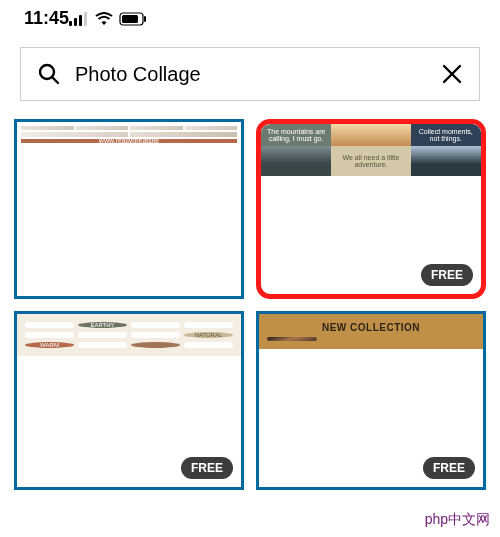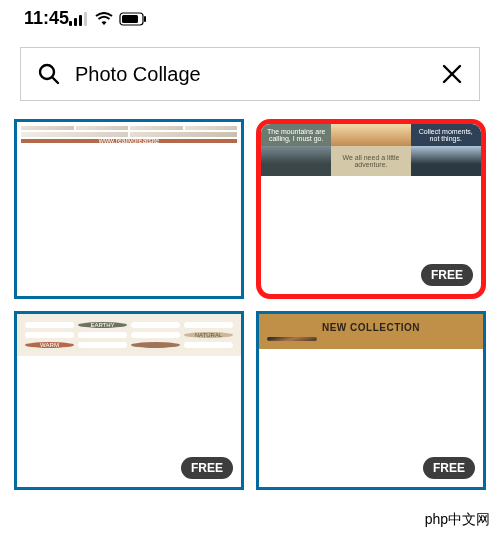--- a/index.html
+++ b/index.html
@@ -36,21 +36,21 @@
 .c3 .c-green{background:#6e7260}
 .c3 .c-tan{background:#c9b89a;color:#6b5a3e}
 .c3 .c-rust{background:#b4694b}
 .c3 .c-brown{background:#a07458}
 
 .c4{background:#c09048;padding:8px}
 .c4 .hdr{text-align:center;font-size:10px;font-weight:700;color:#2e2418;letter-spacing:.5px;margin-bottom:4px}
 .c4 .g{display:grid;grid-template-columns:24% 52% 24%;grid-template-rows:1fr 1fr;gap:4px;height:calc(100% - 18px)}
 .c4 .p{background:linear-gradient(135deg,#d9a868,#a86e3a);border-radius:3px}
 .c4 .main{grid-row:1/3;background:linear-gradient(160deg,#3b2f26 10%,#a8754a 50%,#5a4230 90%);border-radius:3px}
-.watermark{position:absolute;bottom:8px;right:10px;font-size:14px;color:#000000;font-weight:500}
+.watermark{position:absolute;bottom:8px;right:10px;font-size:14px;color:#701a75;font-weight:500}
 </style>
 </head>
 <body>
 
 <div class="status-bar">
   <div class="time">11:45</div>
   <div class="sysicons">
     <svg width="20" height="14" viewBox="0 0 20 14">
         <rect x="0" y="9" width="3" height="5" rx="1" fill="#000"></rect>
         <rect x="5" y="6" width="3" height="8" rx="1" fill="#000"></rect>

